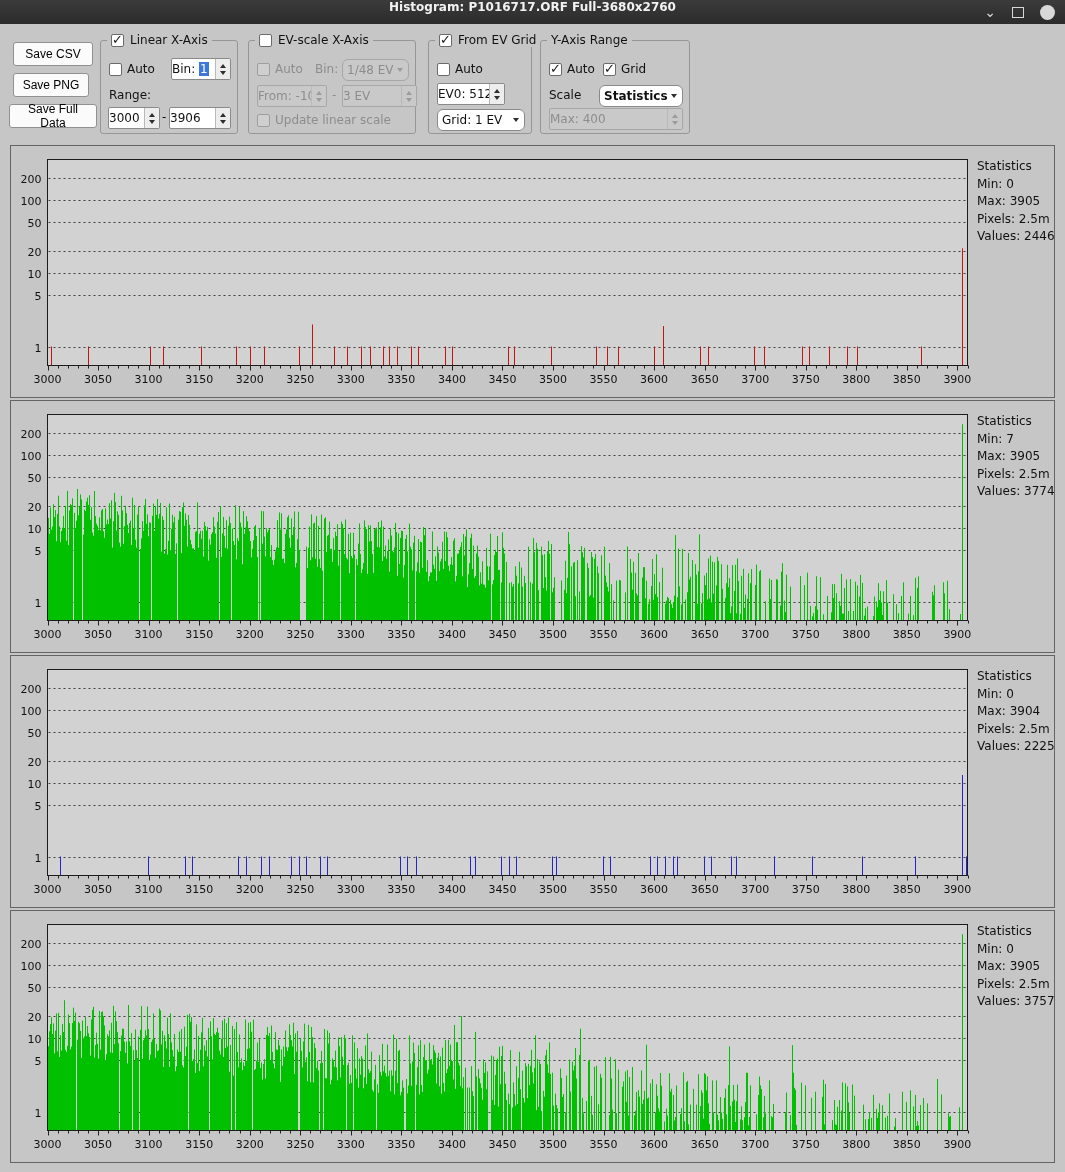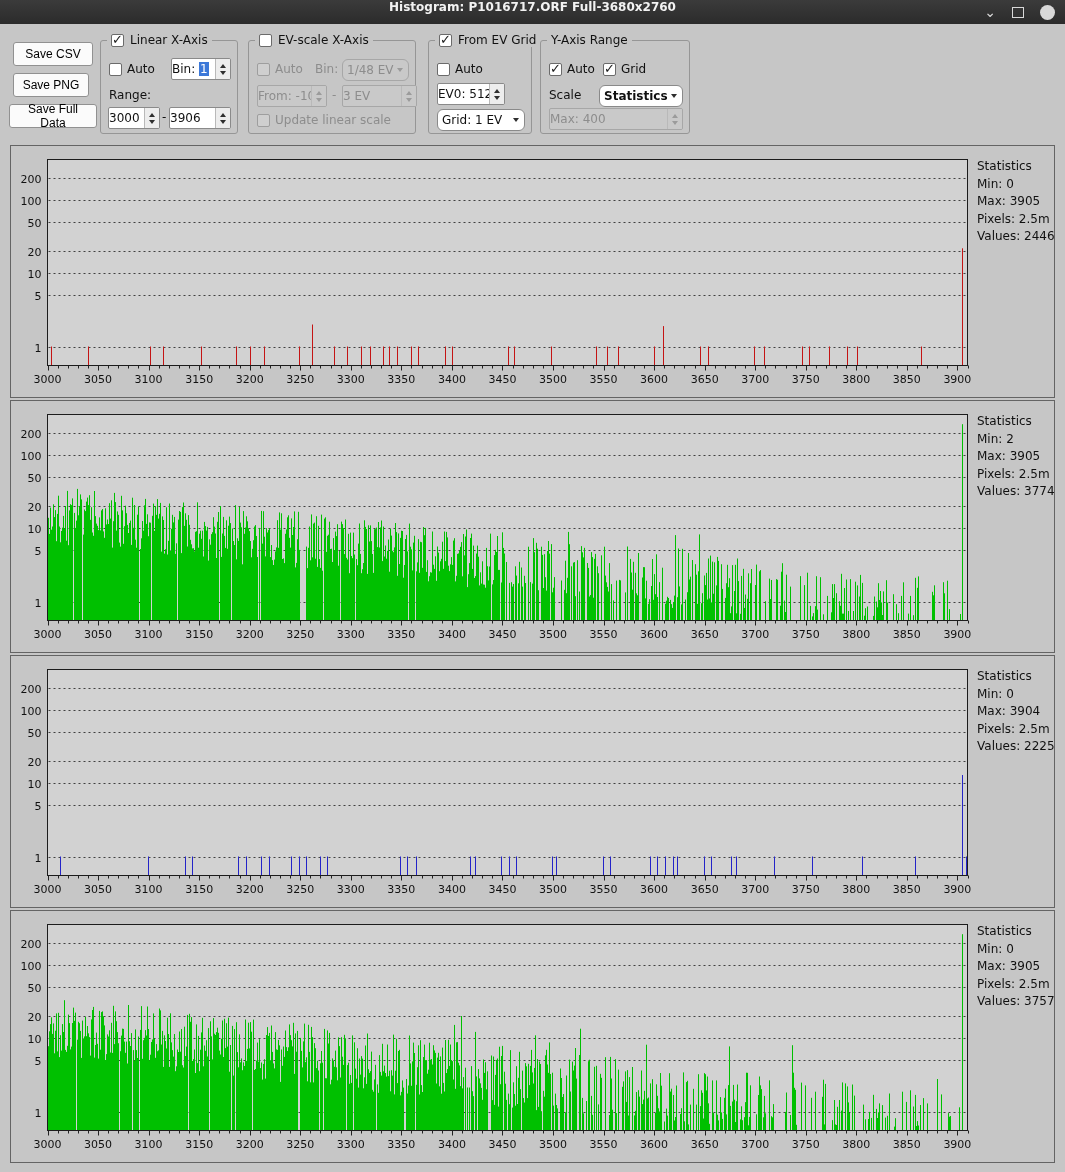--- a/index.html
+++ b/index.html
@@ -465,21 +465,21 @@
       <text x="692.6428571428571" y="233.5" text-anchor="middle" font-size="11" fill="#111">3650</text>
       <text x="743.1923076923077" y="233.5" text-anchor="middle" font-size="11" fill="#111">3700</text>
       <text x="793.7417582417582" y="233.5" text-anchor="middle" font-size="11" fill="#111">3750</text>
       <text x="844.2912087912088" y="233.5" text-anchor="middle" font-size="11" fill="#111">3800</text>
       <text x="894.8406593406594" y="233.5" text-anchor="middle" font-size="11" fill="#111">3850</text>
       <text x="945.3901098901099" y="233.5" text-anchor="middle" font-size="11" fill="#111">3900</text>
       <path d="M36.5 216L36.5 113.8 M37.5 216L37.5 129.9 M38.5 216L38.5 103.6 M39.5 216L39.5 125.7 M40.5 216L40.5 122.5 M41.5 216L41.5 100.3 M42.5 216L42.5 113.1 M43.5 216L43.5 106.1 M44.5 216L44.5 137.2 M45.5 216L45.5 109.9 M46.5 216L46.5 91.7 M47.5 216L47.5 122.5 M48.5 216L48.5 138.3 M49.5 216L49.5 127.0 M50.5 216L50.5 123.7 M51.5 216L51.5 111.9 M52.5 216L52.5 124.5 M53.5 216L53.5 102.0 M54.5 216L54.5 136.7 M55.5 216L55.5 86.9 M56.5 216L56.5 141.2 M57.5 216L57.5 106.4 M58.5 216L58.5 100.2 M59.5 216L59.5 101.1 M60.5 216L60.5 94.4 M62.5 216L62.5 108.9 M63.5 216L63.5 123.9 M64.5 216L64.5 116.6 M65.5 216L65.5 84.9 M66.5 216L66.5 111.3 M67.5 216L67.5 102.5 M68.5 216L68.5 90.4 M69.5 216L69.5 95.4 M71.5 216L71.5 130.6 M72.5 216L72.5 105.5 M73.5 216L73.5 107.1 M74.5 216L74.5 97.6 M75.5 216L75.5 93.6 M76.5 216L76.5 101.1 M77.5 216L77.5 91.2 M78.5 216L78.5 115.8 M79.5 216L79.5 103.2 M80.5 216L80.5 128.5 M81.5 216L81.5 131.8 M82.5 216L82.5 87.0 M83.5 216L83.5 112.1 M84.5 216L84.5 119.6 M85.5 216L85.5 121.8 M86.5 216L86.5 126.1 M87.5 216L87.5 113.4 M88.5 216L88.5 126.4 M89.5 216L89.5 106.4 M90.5 216L90.5 105.0 M91.5 216L91.5 127.4 M92.5 216L92.5 133.8 M93.5 216L93.5 104.3 M94.5 216L94.5 120.4 M95.5 216L95.5 115.5 M96.5 216L96.5 120.0 M97.5 216L97.5 99.2 M98.5 216L98.5 114.6 M99.5 216L99.5 96.3 M100.5 216L100.5 143.6 M101.5 216L101.5 117.2 M102.5 216L102.5 88.9 M103.5 216L103.5 98.1 M104.5 216L104.5 126.6 M105.5 216L105.5 107.4 M106.5 216L106.5 110.8 M107.5 216L107.5 138.6 M108.5 216L108.5 142.6 M109.5 216L109.5 91.8 M110.5 216L110.5 106.4 M111.5 216L111.5 139.8 M112.5 216L112.5 122.2 M113.5 216L113.5 101.7 M114.5 216L114.5 109.2 M115.5 216L115.5 120.9 M116.5 216L116.5 129.0 M117.5 216L117.5 119.0 M118.5 216L118.5 116.6 M119.5 216L119.5 140.9 M120.5 216L120.5 93.7 M121.5 216L121.5 123.8 M122.5 216L122.5 101.0 M123.5 216L123.5 135.7 M124.5 216L124.5 143.7 M125.5 216L125.5 110.7 M126.5 216L126.5 102.4 M128.5 216L128.5 145.0 M129.5 216L129.5 134.3 M130.5 216L130.5 117.0 M131.5 216L131.5 126.7 M132.5 216L132.5 101.3 M133.5 216L133.5 94.9 M134.5 216L134.5 119.9 M135.5 216L135.5 110.3 M136.5 216L136.5 132.2 M137.5 216L137.5 118.4 M138.5 216L138.5 118.7 M140.5 216L140.5 111.8 M141.5 216L141.5 99.6 M142.5 216L142.5 126.9 M143.5 216L143.5 102.2 M144.5 216L144.5 110.8 M145.5 216L145.5 95.1 M146.5 216L146.5 114.6 M147.5 216L147.5 109.8 M148.5 216L148.5 98.9 M149.5 216L149.5 147.6 M150.5 216L150.5 112.4 M151.5 216L151.5 116.0 M152.5 216L152.5 149.6 M153.5 216L153.5 145.2 M154.5 216L154.5 103.3 M155.5 216L155.5 150.5 M156.5 216L156.5 136.8 M157.5 216L157.5 99.5 M158.5 216L158.5 146.9 M159.5 216L159.5 124.8 M160.5 216L160.5 110.8 M161.5 216L161.5 118.4 M162.5 216L162.5 112.9 M163.5 216L163.5 149.9 M164.5 216L164.5 139.3 M166.5 216L166.5 115.6 M167.5 216L167.5 107.0 M168.5 216L168.5 107.9 M169.5 216L169.5 149.1 M170.5 216L170.5 103.1 M171.5 216L171.5 98.5 M172.5 216L172.5 121.9 M173.5 216L173.5 109.3 M174.5 216L174.5 115.8 M175.5 216L175.5 142.5 M176.5 216L176.5 111.1 M177.5 216L177.5 120.8 M178.5 216L178.5 135.8 M179.5 216L179.5 140.3 M180.5 216L180.5 144.4 M181.5 216L181.5 144.2 M182.5 216L182.5 147.3 M183.5 216L183.5 127.8 M184.5 216L184.5 127.2 M185.5 216L185.5 98.3 M186.5 216L186.5 143.7 M187.5 216L187.5 129.7 M188.5 216L188.5 126.7 M189.5 216L189.5 134.8 M190.5 216L190.5 126.7 M191.5 216L191.5 152.5 M192.5 216L192.5 117.9 M193.5 216L193.5 122.1 M194.5 216L194.5 126.6 M195.5 216L195.5 122.9 M196.5 216L196.5 156.6 M197.5 216L197.5 135.3 M198.5 216L198.5 140.7 M199.5 216L199.5 130.1 M200.5 216L200.5 128.2 M201.5 216L201.5 113.2 M202.5 216L202.5 122.6 M203.5 216L203.5 129.5 M204.5 216L204.5 154.0 M205.5 216L205.5 117.8 M206.5 216L206.5 108.0 M208.5 216L208.5 102.0 M209.5 216L209.5 152.9 M210.5 216L210.5 129.5 M211.5 216L211.5 112.9 M212.5 216L212.5 131.9 M213.5 216L213.5 143.9 M214.5 216L214.5 116.3 M215.5 216L215.5 144.8 M216.5 216L216.5 121.7 M217.5 216L217.5 112.6 M218.5 216L218.5 119.1 M220.5 216L220.5 124.5 M221.5 216L221.5 137.0 M222.5 216L222.5 141.0 M223.5 216L223.5 101.2 M224.5 216L224.5 155.3 M225.5 216L225.5 134.3 M226.5 216L226.5 136.9 M227.5 216L227.5 102.8 M228.5 216L228.5 118.6 M229.5 216L229.5 123.3 M230.5 216L230.5 160.3 M231.5 216L231.5 107.1 M232.5 216L232.5 129.8 M233.5 216L233.5 123.5 M234.5 216L234.5 112.3 M235.5 216L235.5 117.3 M236.5 216L236.5 124.3 M237.5 216L237.5 127.1 M238.5 216L238.5 137.0 M239.5 216L239.5 153.3 M240.5 216L240.5 144.8 M241.5 216L241.5 136.2 M242.5 216L242.5 122.5 M243.5 216L243.5 121.1 M244.5 216L244.5 132.0 M245.5 216L245.5 153.0 M247.5 216L247.5 123.9 M249.5 216L249.5 106.9 M250.5 216L250.5 139.6 M251.5 216L251.5 107.2 M252.5 216L252.5 132.7 M253.5 216L253.5 152.4 M254.5 216L254.5 124.2 M255.5 216L255.5 128.5 M256.5 216L256.5 126.1 M257.5 216L257.5 124.5 M258.5 216L258.5 153.1 M259.5 216L259.5 141.0 M260.5 216L260.5 156.1 M261.5 216L261.5 161.0 M262.5 216L262.5 155.6 M263.5 216L263.5 147.4 M264.5 216L264.5 143.4 M265.5 216L265.5 116.2 M266.5 216L266.5 143.8 M267.5 216L267.5 108.4 M268.5 216L268.5 125.6 M269.5 216L269.5 109.3 M270.5 216L270.5 155.0 M271.5 216L271.5 154.4 M272.5 216L272.5 159.1 M273.5 216L273.5 129.8 M274.5 216L274.5 125.4 M275.5 216L275.5 113.3 M276.5 216L276.5 111.3 M277.5 216L277.5 133.8 M278.5 216L278.5 143.6 M279.5 216L279.5 114.4 M280.5 216L280.5 131.0 M281.5 216L281.5 123.0 M282.5 216L282.5 107.4 M283.5 216L283.5 163.4 M284.5 216L284.5 158.9 M285.5 216L285.5 135.2 M286.5 216L286.5 107.8 M287.5 216L287.5 145.9 M294.5 216L294.5 142.6 M295.5 216L295.5 164.1 M296.5 216L296.5 143.8 M297.5 216L297.5 122.5 M298.5 216L298.5 156.3 M299.5 216L299.5 110.4 M300.5 216L300.5 153.3 M301.5 216L301.5 119.6 M302.5 216L302.5 118.6 M303.5 216L303.5 154.7 M304.5 216L304.5 112.2 M305.5 216L305.5 162.9 M306.5 216L306.5 121.8 M307.5 216L307.5 155.1 M308.5 216L308.5 163.9 M309.5 216L309.5 110.6 M310.5 216L310.5 166.7 M312.5 216L312.5 114.6 M313.5 216L313.5 113.3 M314.5 216L314.5 147.9 M315.5 216L315.5 131.8 M316.5 216L316.5 130.7 M317.5 216L317.5 117.7 M318.5 216L318.5 145.0 M319.5 216L319.5 144.7 M320.5 216L320.5 158.0 M321.5 216L321.5 134.1 M322.5 216L322.5 146.1 M323.5 216L323.5 127.6 M324.5 216L324.5 132.1 M325.5 216L325.5 120.2 M326.5 216L326.5 161.7 M327.5 216L327.5 147.0 M329.5 216L329.5 117.6 M330.5 216L330.5 120.1 M331.5 216L331.5 124.1 M332.5 216L332.5 150.1 M333.5 216L333.5 115.5 M334.5 216L334.5 153.8 M335.5 216L335.5 155.5 M336.5 216L336.5 129.8 M337.5 216L337.5 169.2 M338.5 216L338.5 128.6 M339.5 216L339.5 152.0 M340.5 216L340.5 154.2 M341.5 216L341.5 128.6 M342.5 216L342.5 150.5 M344.5 216L344.5 155.1 M345.5 216L345.5 161.2 M346.5 216L346.5 139.6 M347.5 216L347.5 119.5 M348.5 216L348.5 149.9 M349.5 216L349.5 169.2 M350.5 216L350.5 165.2 M351.5 216L351.5 159.0 M352.5 216L352.5 116.3 M353.5 216L353.5 122.9 M354.5 216L354.5 125.0 M355.5 216L355.5 169.9 M356.5 216L356.5 121.3 M357.5 216L357.5 137.5 M358.5 216L358.5 121.4 M359.5 216L359.5 137.1 M360.5 216L360.5 150.0 M361.5 216L361.5 168.9 M362.5 216L362.5 125.2 M363.5 216L363.5 125.1 M364.5 216L364.5 123.6 M365.5 216L365.5 143.1 M366.5 216L366.5 118.0 M367.5 216L367.5 143.5 M368.5 216L368.5 123.4 M369.5 216L369.5 116.5 M370.5 216L370.5 157.1 M371.5 216L371.5 122.6 M372.5 216L372.5 152.5 M373.5 216L373.5 141.5 M374.5 216L374.5 154.7 M375.5 216L375.5 146.8 M376.5 216L376.5 135.5 M377.5 216L377.5 167.7 M378.5 216L378.5 124.7 M379.5 216L379.5 131.6 M380.5 216L380.5 146.8 M381.5 216L381.5 148.2 M382.5 216L382.5 143.4 M383.5 216L383.5 119.0 M384.5 216L384.5 128.1 M385.5 216L385.5 171.8 M386.5 216L386.5 129.4 M387.5 216L387.5 160.0 M388.5 216L388.5 133.9 M389.5 216L389.5 126.7 M390.5 216L390.5 127.0 M391.5 216L391.5 173.7 M392.5 216L392.5 161.0 M393.5 216L393.5 135.0 M394.5 216L394.5 130.9 M395.5 216L395.5 147.4 M397.5 216L397.5 119.6 M398.5 216L398.5 142.7 M399.5 216L399.5 145.4 M400.5 216L400.5 166.4 M401.5 216L401.5 138.6 M402.5 216L402.5 131.8 M404.5 216L404.5 167.3 M405.5 216L405.5 158.4 M406.5 216L406.5 135.1 M407.5 216L407.5 168.8 M408.5 216L408.5 137.8 M409.5 216L409.5 138.2 M410.5 216L410.5 163.8 M411.5 216L411.5 123.0 M412.5 216L412.5 131.2 M413.5 216L413.5 123.9 M414.5 216L414.5 167.9 M415.5 216L415.5 156.2 M416.5 216L416.5 177.3 M417.5 216L417.5 172.2 M418.5 216L418.5 168.2 M419.5 216L419.5 168.6 M420.5 216L420.5 127.5 M421.5 216L421.5 160.7 M422.5 216L422.5 164.9 M423.5 216L423.5 152.3 M424.5 216L424.5 176.8 M425.5 216L425.5 142.5 M426.5 216L426.5 148.6 M427.5 216L427.5 167.2 M428.5 216L428.5 157.3 M429.5 216L429.5 154.8 M430.5 216L430.5 137.7 M431.5 216L431.5 164.8 M432.5 216L432.5 127.5 M433.5 216L433.5 157.1 M434.5 216L434.5 127.9 M435.5 216L435.5 133.4 M436.5 216L436.5 161.7 M437.5 216L437.5 167.1 M438.5 216L438.5 160.3 M439.5 216L439.5 153.1 M440.5 216L440.5 160.9 M441.5 216L441.5 136.6 M442.5 216L442.5 134.2 M443.5 216L443.5 177.4 M444.5 216L444.5 171.8 M445.5 216L445.5 149.9 M446.5 216L446.5 149.4 M447.5 216L447.5 146.6 M448.5 216L448.5 142.8 M449.5 216L449.5 138.1 M450.5 216L450.5 172.3 M451.5 216L451.5 130.0 M452.5 216L452.5 151.4 M453.5 216L453.5 132.5 M454.5 216L454.5 125.5 M455.5 216L455.5 183.1 M456.5 216L456.5 170.2 M457.5 216L457.5 159.1 M458.5 216L458.5 134.0 M459.5 216L459.5 129.6 M460.5 216L460.5 164.9 M461.5 216L461.5 141.6 M462.5 216L462.5 174.0 M463.5 216L463.5 172.1 M464.5 216L464.5 149.5 M465.5 216L465.5 141.6 M466.5 216L466.5 152.7 M467.5 216L467.5 181.4 M468.5 216L468.5 168.3 M469.5 216L469.5 179.6 M470.5 216L470.5 157.3 M471.5 216L471.5 180.5 M472.5 216L472.5 180.7 M473.5 216L473.5 183.7 M474.5 216L474.5 143.9 M475.5 216L475.5 162.2 M476.5 216L476.5 176.4 M477.5 216L477.5 162.5 M478.5 216L478.5 129.6 M480.5 216L480.5 180.4 M481.5 216L481.5 176.0 M482.5 216L482.5 151.1 M483.5 216L483.5 145.8 M484.5 216L484.5 148.0 M485.5 216L485.5 132.0 M486.5 216L486.5 165.9 M487.5 216L487.5 165.9 M489.5 216L489.5 178.5 M490.5 216L490.5 128.3 M491.5 216L491.5 143.9 M492.5 216L492.5 149.5 M494.5 216L494.5 158.0 M497.5 216L497.5 178.9 M499.5 216L499.5 178.2 M500.5 216L500.5 182.6 M501.5 216L501.5 180.0 M503.5 216L503.5 162.3 M504.5 216L504.5 171.6 M506.5 216L506.5 179.3 M507.5 216L507.5 157.8 M509.5 216L509.5 163.5 M510.5 216L510.5 182.6 M512.5 216L512.5 171.8 M513.5 216L513.5 179.0 M516.5 216L516.5 142.7 M518.5 216L518.5 178.1 M520.5 216L520.5 179.6 M521.5 216L521.5 134.1 M522.5 216L522.5 148.2 M524.5 216L524.5 138.8 M525.5 216L525.5 144.7 M526.5 216L526.5 186.2 M529.5 216L529.5 142.7 M530.5 216L530.5 150.9 M531.5 216L531.5 184.0 M532.5 216L532.5 150.2 M533.5 216L533.5 173.2 M534.5 216L534.5 186.6 M535.5 216L535.5 147.0 M536.5 216L536.5 137.0 M537.5 216L537.5 149.6 M539.5 216L539.5 140.1 M540.5 216L540.5 188.3 M541.5 216L541.5 183.7 M542.5 216L542.5 173.1 M549.5 216L549.5 176.5 M552.5 216L552.5 185.8 M553.5 216L553.5 156.7 M554.5 216L554.5 189.2 M555.5 216L555.5 173.8 M556.5 216L556.5 127.9 M557.5 216L557.5 140.2 M559.5 216L559.5 162.3 M561.5 216L561.5 158.6 M562.5 216L562.5 158.1 M563.5 216L563.5 192.2 M565.5 216L565.5 156.2 M567.5 216L567.5 187.5 M569.5 216L569.5 142.1 M570.5 216L570.5 148.3 M571.5 216L571.5 153.4 M572.5 216L572.5 143.8 M575.5 216L575.5 159.0 M576.5 216L576.5 163.9 M577.5 216L577.5 192.5 M578.5 216L578.5 191.0 M579.5 216L579.5 148.1 M580.5 216L580.5 153.1 M581.5 216L581.5 193.7 M582.5 216L582.5 154.8 M583.5 216L583.5 149.9 M585.5 216L585.5 162.3 M586.5 216L586.5 169.2 M589.5 216L589.5 151.3 M592.5 216L592.5 142.7 M593.5 216L593.5 171.6 M594.5 216L594.5 178.3 M595.5 216L595.5 182.9 M596.5 216L596.5 187.5 M597.5 216L597.5 159.1 M599.5 216L599.5 180.1 M601.5 216L601.5 196.4 M604.5 216L604.5 176.6 M607.5 216L607.5 175.9 M608.5 216L608.5 176.4 M613.5 216L613.5 188.4 M615.5 216L615.5 142.5 M618.5 216L618.5 154.9 M619.5 216L619.5 168.5 M620.5 216L620.5 185.7 M621.5 216L621.5 157.8 M623.5 216L623.5 168.8 M624.5 216L624.5 189.3 M625.5 216L625.5 191.3 M626.5 216L626.5 149.0 M630.5 216L630.5 173.5 M631.5 216L631.5 163.1 M632.5 216L632.5 163.2 M633.5 216L633.5 194.4 M634.5 216L634.5 176.7 M636.5 216L636.5 199.8 M637.5 216L637.5 195.2 M639.5 216L639.5 182.0 M640.5 216L640.5 155.0 M641.5 216L641.5 195.8 M642.5 216L642.5 170.1 M643.5 216L643.5 190.2 M644.5 216L644.5 150.3 M645.5 216L645.5 193.0 M647.5 216L647.5 178.1 M650.5 216L650.5 163.7 M653.5 216L653.5 199.7 M654.5 216L654.5 196.7 M655.5 216L655.5 192.8 M656.5 216L656.5 194.0 M658.5 216L658.5 195.9 M659.5 216L659.5 200.1 M660.5 216L660.5 203.9 M661.5 216L661.5 198.0 M662.5 216L662.5 191.6 M663.5 216L663.5 131.1 M665.5 216L665.5 193.2 M666.5 216L666.5 144.5 M667.5 216L667.5 182.4 M669.5 216L669.5 200.4 M670.5 216L670.5 144.8 M673.5 216L673.5 195.5 M675.5 216L675.5 188.2 M676.5 216L676.5 149.0 M677.5 216L677.5 175.5 M678.5 216L678.5 172.6 M680.5 216L680.5 156.0 M683.5 216L683.5 160.2 M684.5 216L684.5 170.7 M685.5 216L685.5 199.9 M686.5 216L686.5 167.3 M687.5 216L687.5 130.4 M689.5 216L689.5 199.2 M690.5 216L690.5 189.2 M692.5 216L692.5 171.5 M693.5 216L693.5 181.1 M694.5 216L694.5 168.9 M695.5 216L695.5 195.5 M696.5 216L696.5 154.5 M697.5 216L697.5 194.5 M698.5 216L698.5 151.6 M699.5 216L699.5 198.4 M700.5 216L700.5 157.6 M701.5 216L701.5 189.7 M702.5 216L702.5 158.3 M704.5 216L704.5 181.4 M705.5 216L705.5 152.9 M706.5 216L706.5 156.9 M709.5 216L709.5 160.2 M710.5 216L710.5 184.9 M713.5 216L713.5 193.9 M714.5 216L714.5 179.2 M715.5 216L715.5 160.8 M716.5 216L716.5 183.2 M717.5 216L717.5 174.2 M718.5 216L718.5 209.2 M719.5 216L719.5 202.4 M720.5 216L720.5 161.1 M722.5 216L722.5 187.0 M723.5 216L723.5 160.8 M724.5 216L724.5 209.3 M725.5 216L725.5 154.5 M726.5 216L726.5 177.1 M728.5 216L728.5 209.8 M729.5 216L729.5 171.9 M731.5 216L731.5 164.8 M732.5 216L732.5 203.9 M733.5 216L733.5 190.5 M735.5 216L735.5 194.8 M736.5 216L736.5 169.3 M738.5 216L738.5 179.2 M739.5 216L739.5 165.0 M743.5 216L743.5 181.0 M744.5 216L744.5 160.6 M747.5 216L747.5 167.3 M748.5 216L748.5 166.1 M753.5 216L753.5 197.2 M757.5 216L757.5 174.6 M758.5 216L758.5 195.0 M759.5 216L759.5 176.0 M764.5 216L764.5 175.1 M765.5 216L765.5 175.8 M768.5 216L768.5 201.7 M769.5 216L769.5 167.7 M770.5 216L770.5 159.2 M772.5 216L772.5 196.5 M773.5 216L773.5 208.0 M774.5 216L774.5 170.7 M778.5 216L778.5 182.6 M788.5 216L788.5 172.1 M792.5 216L792.5 181.1 M795.5 216L795.5 168.7 M798.5 216L798.5 201.9 M800.5 216L800.5 212.4 M801.5 216L801.5 209.1 M803.5 216L803.5 202.2 M804.5 216L804.5 172.2 M805.5 216L805.5 205.6 M808.5 216L808.5 173.2 M811.5 216L811.5 210.3 M815.5 216L815.5 191.9 M819.5 216L819.5 208.3 M820.5 216L820.5 180.1 M821.5 216L821.5 194.0 M822.5 216L822.5 180.1 M824.5 216L824.5 189.2 M827.5 216L827.5 197.2 M828.5 216L828.5 201.8 M829.5 216L829.5 169.8 M830.5 216L830.5 209.6 M831.5 216L831.5 209.6 M832.5 216L832.5 184.0 M834.5 216L834.5 175.5 M836.5 216L836.5 207.0 M838.5 216L838.5 175.1 M841.5 216L841.5 207.0 M843.5 216L843.5 177.7 M845.5 216L845.5 181.4 M847.5 216L847.5 192.5 M848.5 216L848.5 170.9 M850.5 216L850.5 178.9 M852.5 216L852.5 211.7 M853.5 216L853.5 204.2 M855.5 216L855.5 202.5 M861.5 216L861.5 211.9 M862.5 216L862.5 192.5 M864.5 216L864.5 197.5 M865.5 216L865.5 203.3 M866.5 216L866.5 179.2 M867.5 216L867.5 196.0 M868.5 216L868.5 187.0 M869.5 216L869.5 198.4 M870.5 216L870.5 211.0 M871.5 216L871.5 187.4 M874.5 216L874.5 176.2 M875.5 216L875.5 198.6 M881.5 216L881.5 190.2 M884.5 216L884.5 200.2 M886.5 216L886.5 209.2 M889.5 216L889.5 191.9 M891.5 216L891.5 178.3 M896.5 216L896.5 209.6 M898.5 216L898.5 191.9 M901.5 216L901.5 211.2 M903.5 216L903.5 173.8 M905.5 216L905.5 183.8 M906.5 216L906.5 172.4 M920.5 216L920.5 187.8 M921.5 216L921.5 191.3 M922.5 216L922.5 181.3 M931.5 216L931.5 178.2 M932.5 216L932.5 189.3 M935.5 216L935.5 176.7 M937.5 216L937.5 205.1 M948.5 216L948.5 210.0 M950.5 216L950.5 20.2 " stroke="#00c000" stroke-width="1" fill="none"></path>
     </svg>
   <div class="stats">
     <div>Statistics</div>
-    <div>Min: 2</div>
+    <div>Min: 7</div>
     <div>Max: 3905</div>
     <div>Pixels: 2.5m</div>
     <div>Values: 3774</div>
   </div>
 </div>
 
 <div class="panel" id="panel-2">
   <svg width="960" height="246">
       <rect x="35.5" y="10.5" width="920" height="206" fill="#d2d2d2" stroke="#1c1c1c" stroke-width="1"></rect>
       <line x1="36.5" y1="29.5" x2="954.5" y2="29.5" stroke="#404040" stroke-width="1" stroke-dasharray="2 3"></line>

